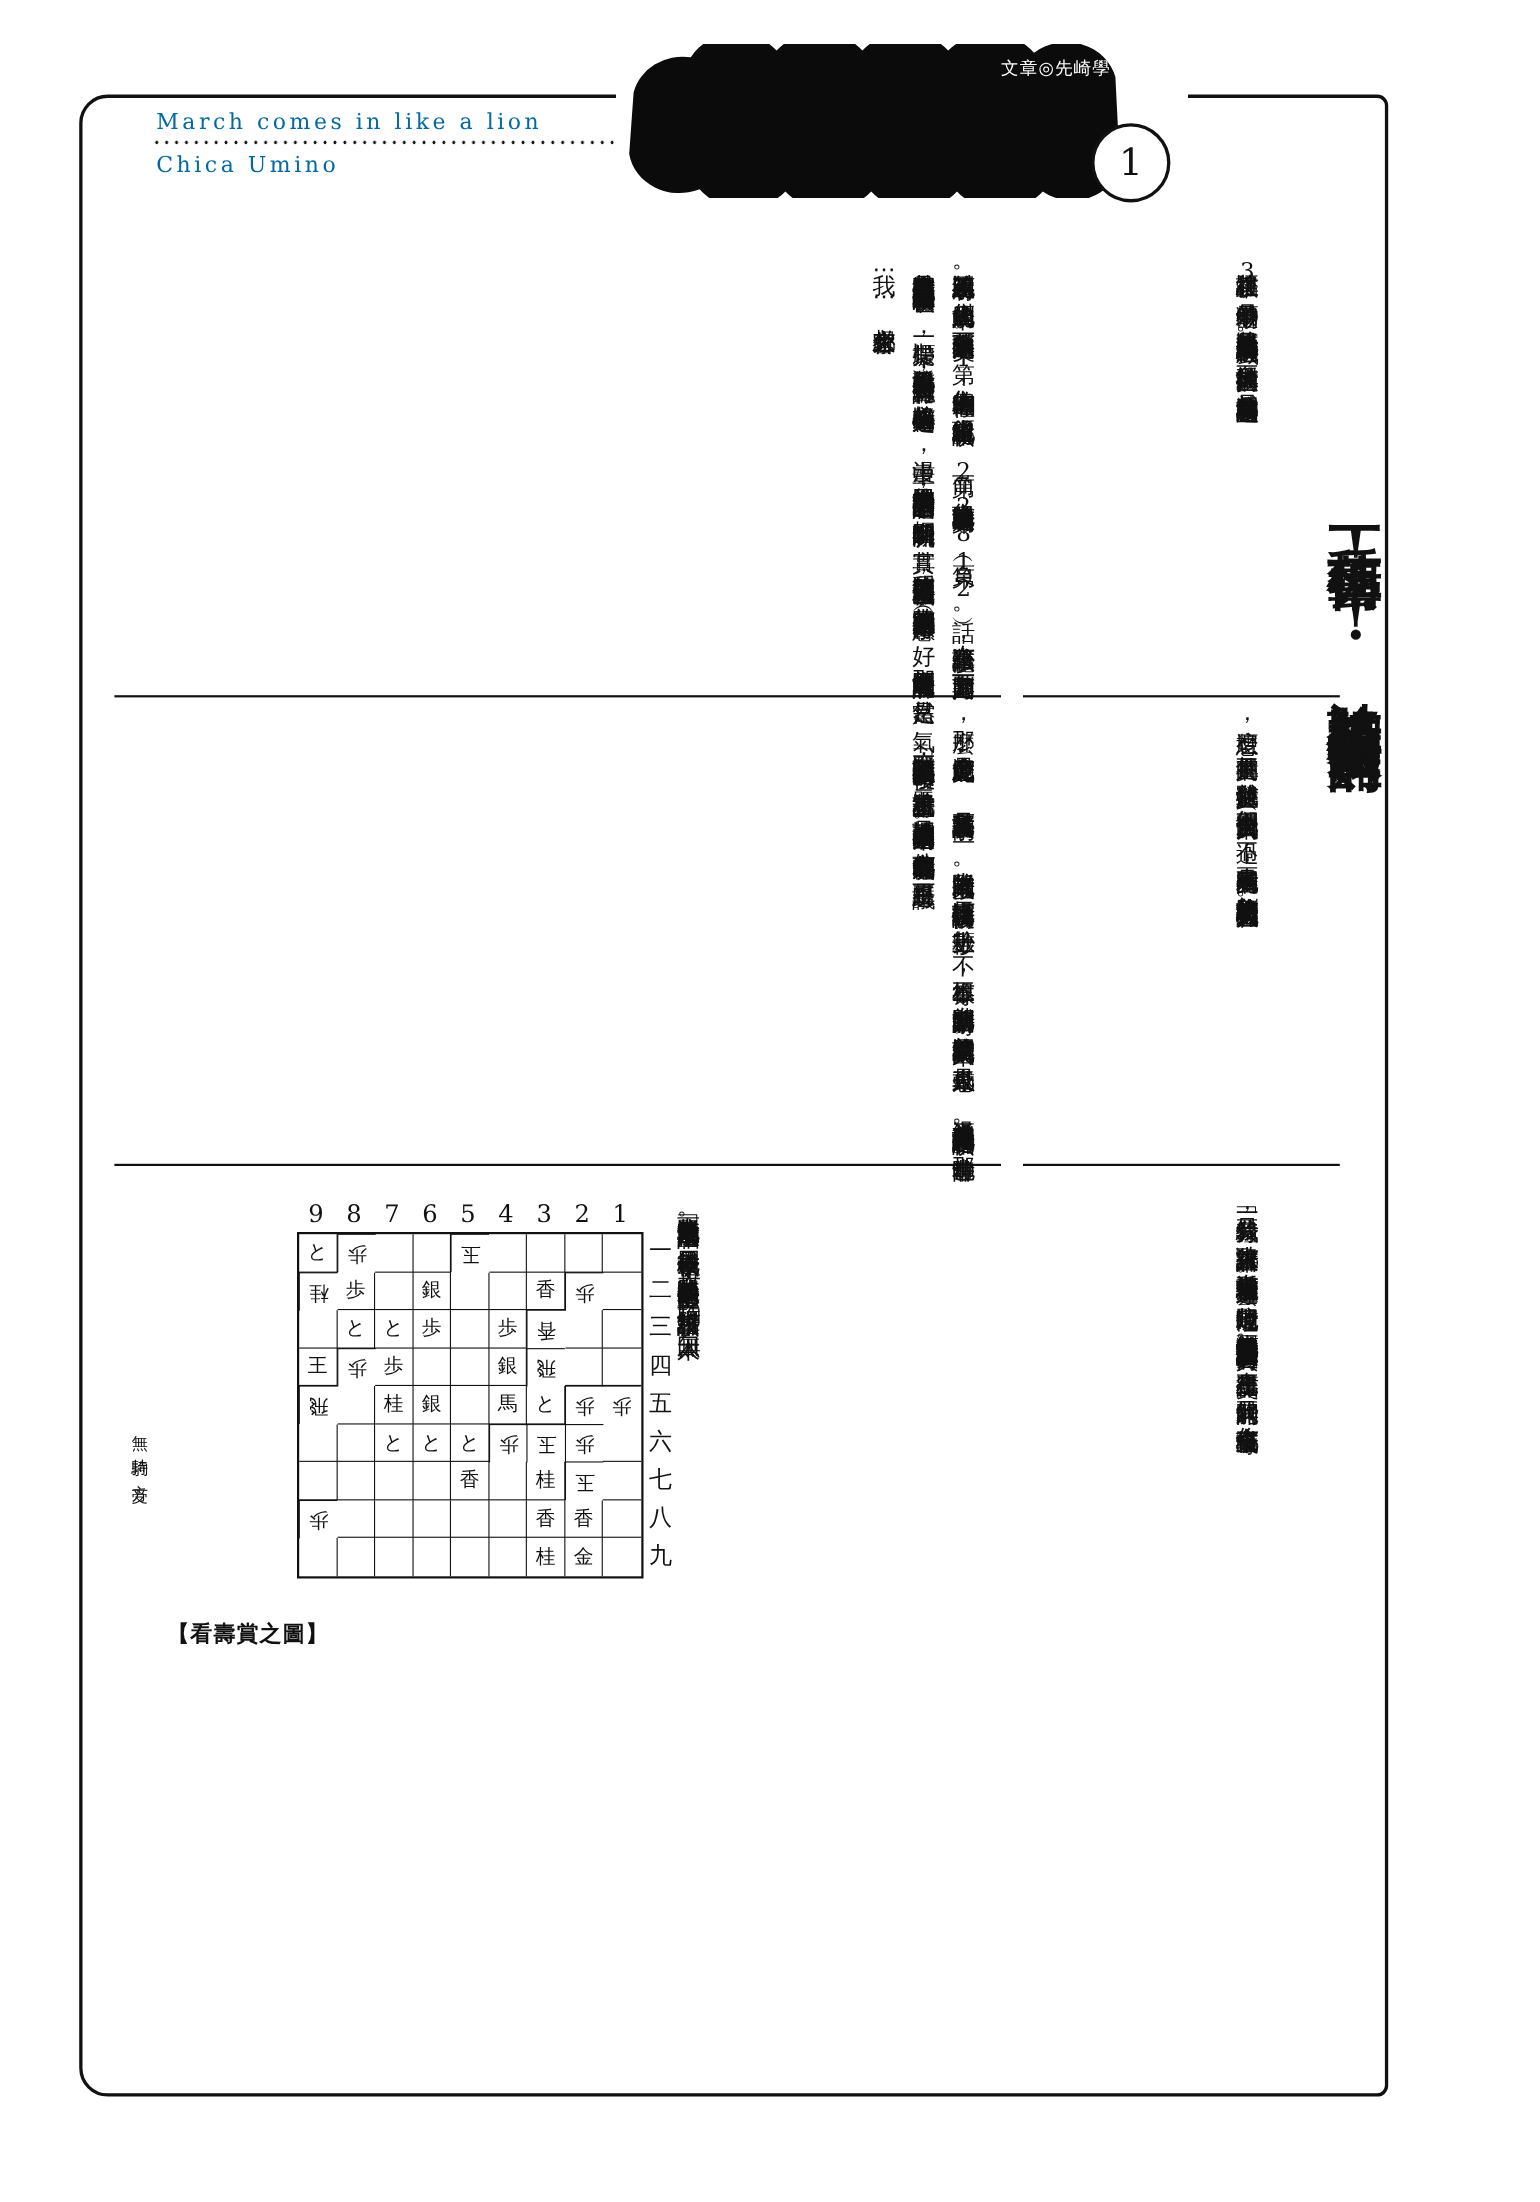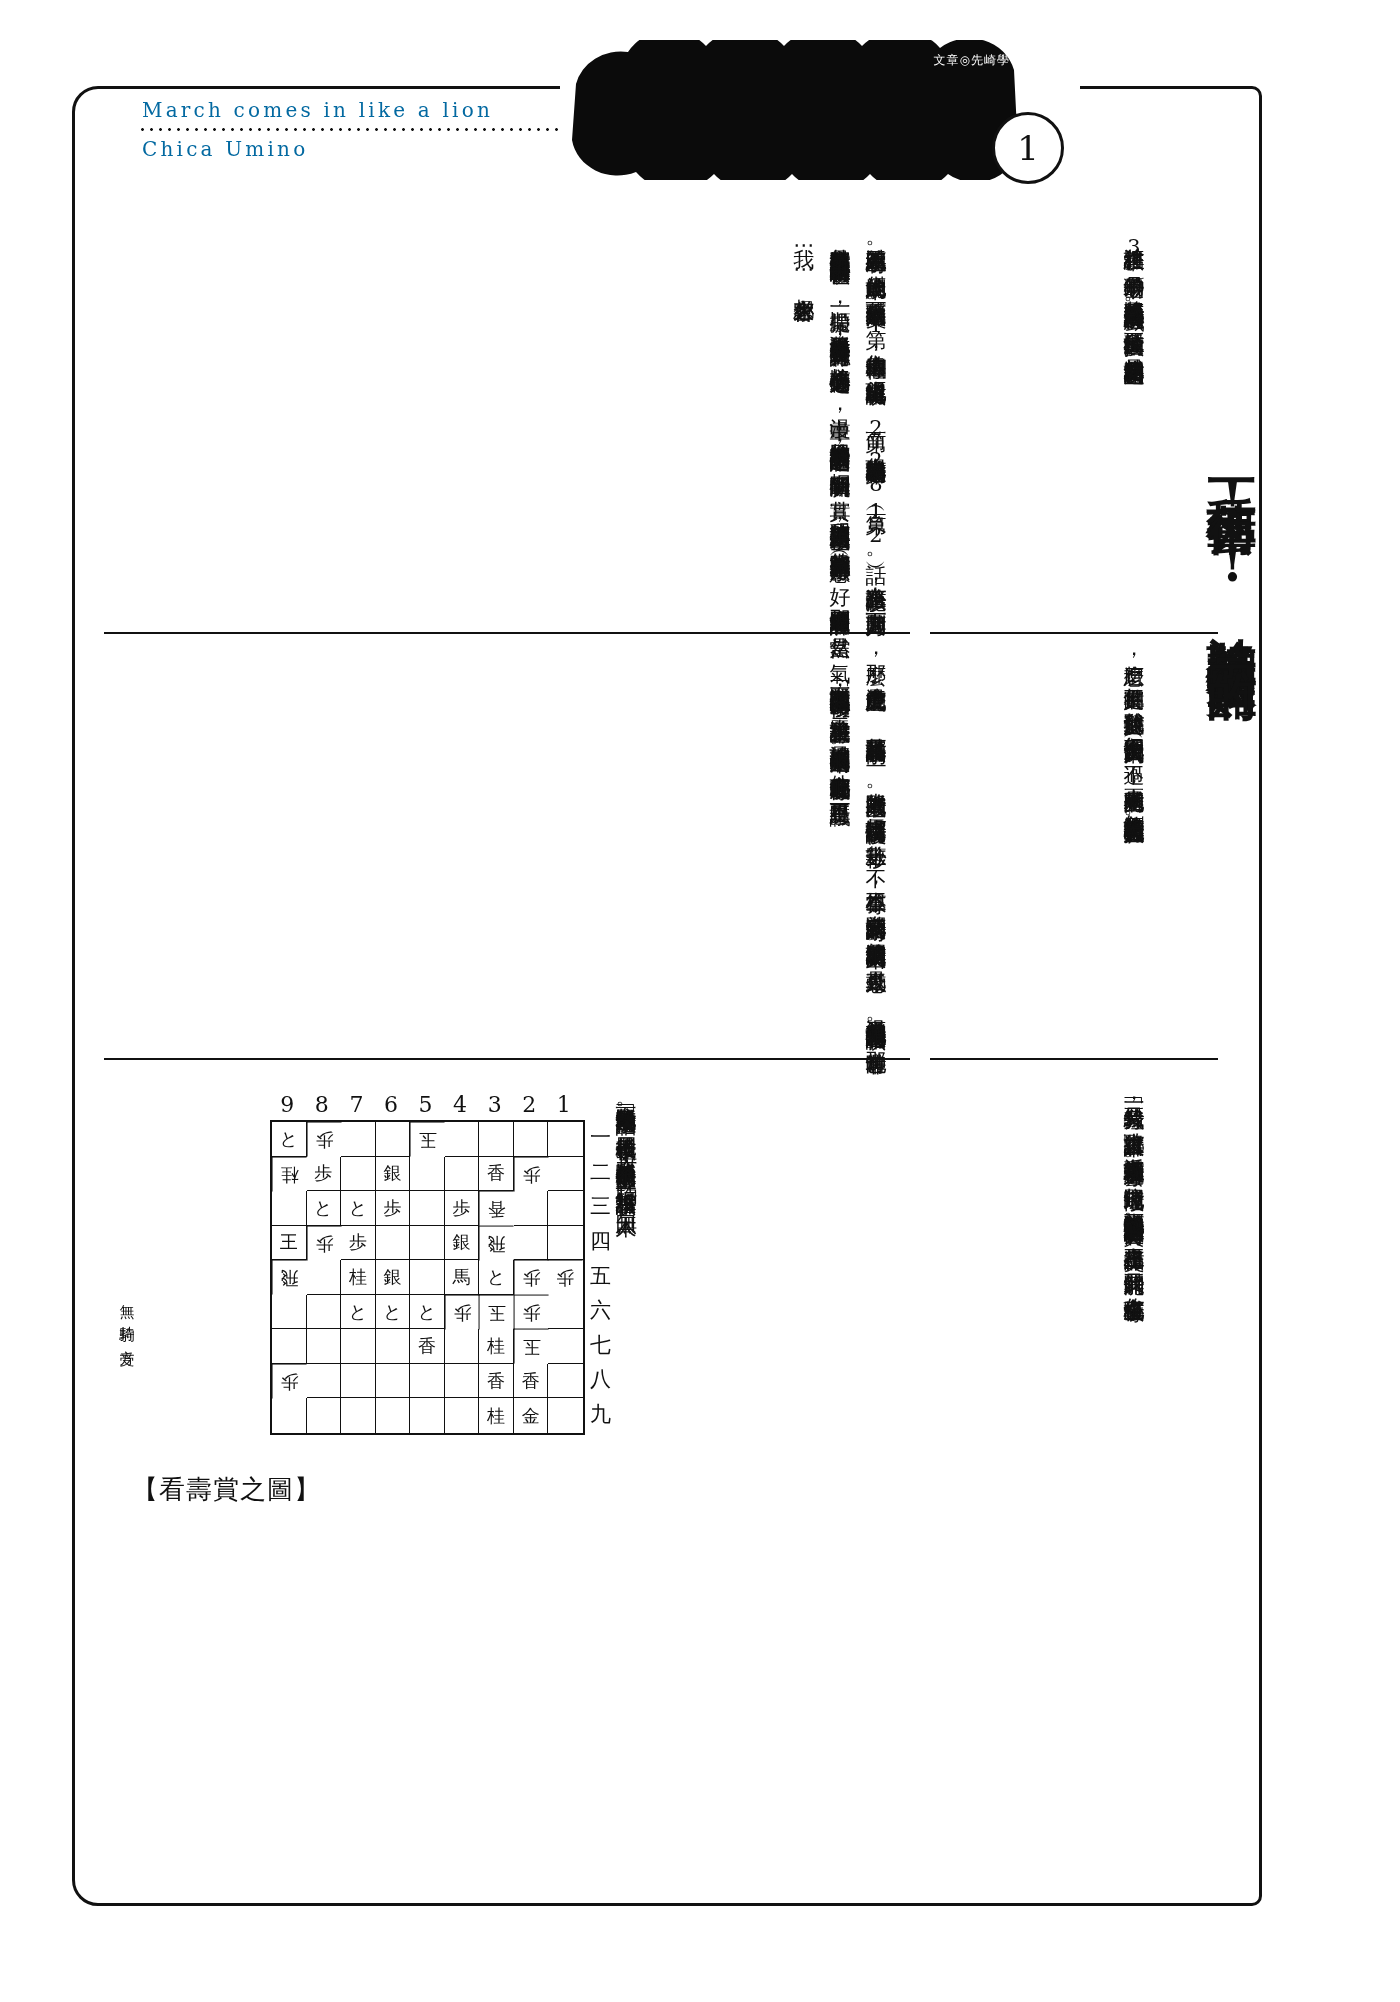--- a/index.html
+++ b/index.html
@@ -76,21 +76,21 @@
     font-size:39px;
     line-height:1.42;
     letter-spacing:2px;
     text-align:left;
     z-index:4;
   }
   .banner-byline{
     position:absolute;
     right:16px; top:12px;
     color:#fff;
-    font-size:12px;
+    font-size:16px;
     letter-spacing:1px;
     z-index:5;
     font-family:"DejaVu Sans","Liberation Sans",sans-serif;
   }
   
   .badge{
     position:absolute;
     left:992px; top:112px;
     width:66px; height:66px;
     border:3px solid #111;
@@ -270,23 +270,23 @@
     position:absolute;
     left:-16px; top:200px;
     writing-mode:vertical-rl;
     text-orientation:upright;
     font-size:15px;
     letter-spacing:2px;
     line-height:2.0;
   }
   .caption{
     position:absolute;
-    left:4px; top:380px;
-    font-size:26px;
-    font-weight:normal;
+    left:24px; top:380px;
+    font-size:20px;
+    font-weight:bold;
     letter-spacing:1px;
     white-space:nowrap;
   }
 </style>
 </head>
 <body>
 
 <div class="page">
 
   <div class="frame"></div>

